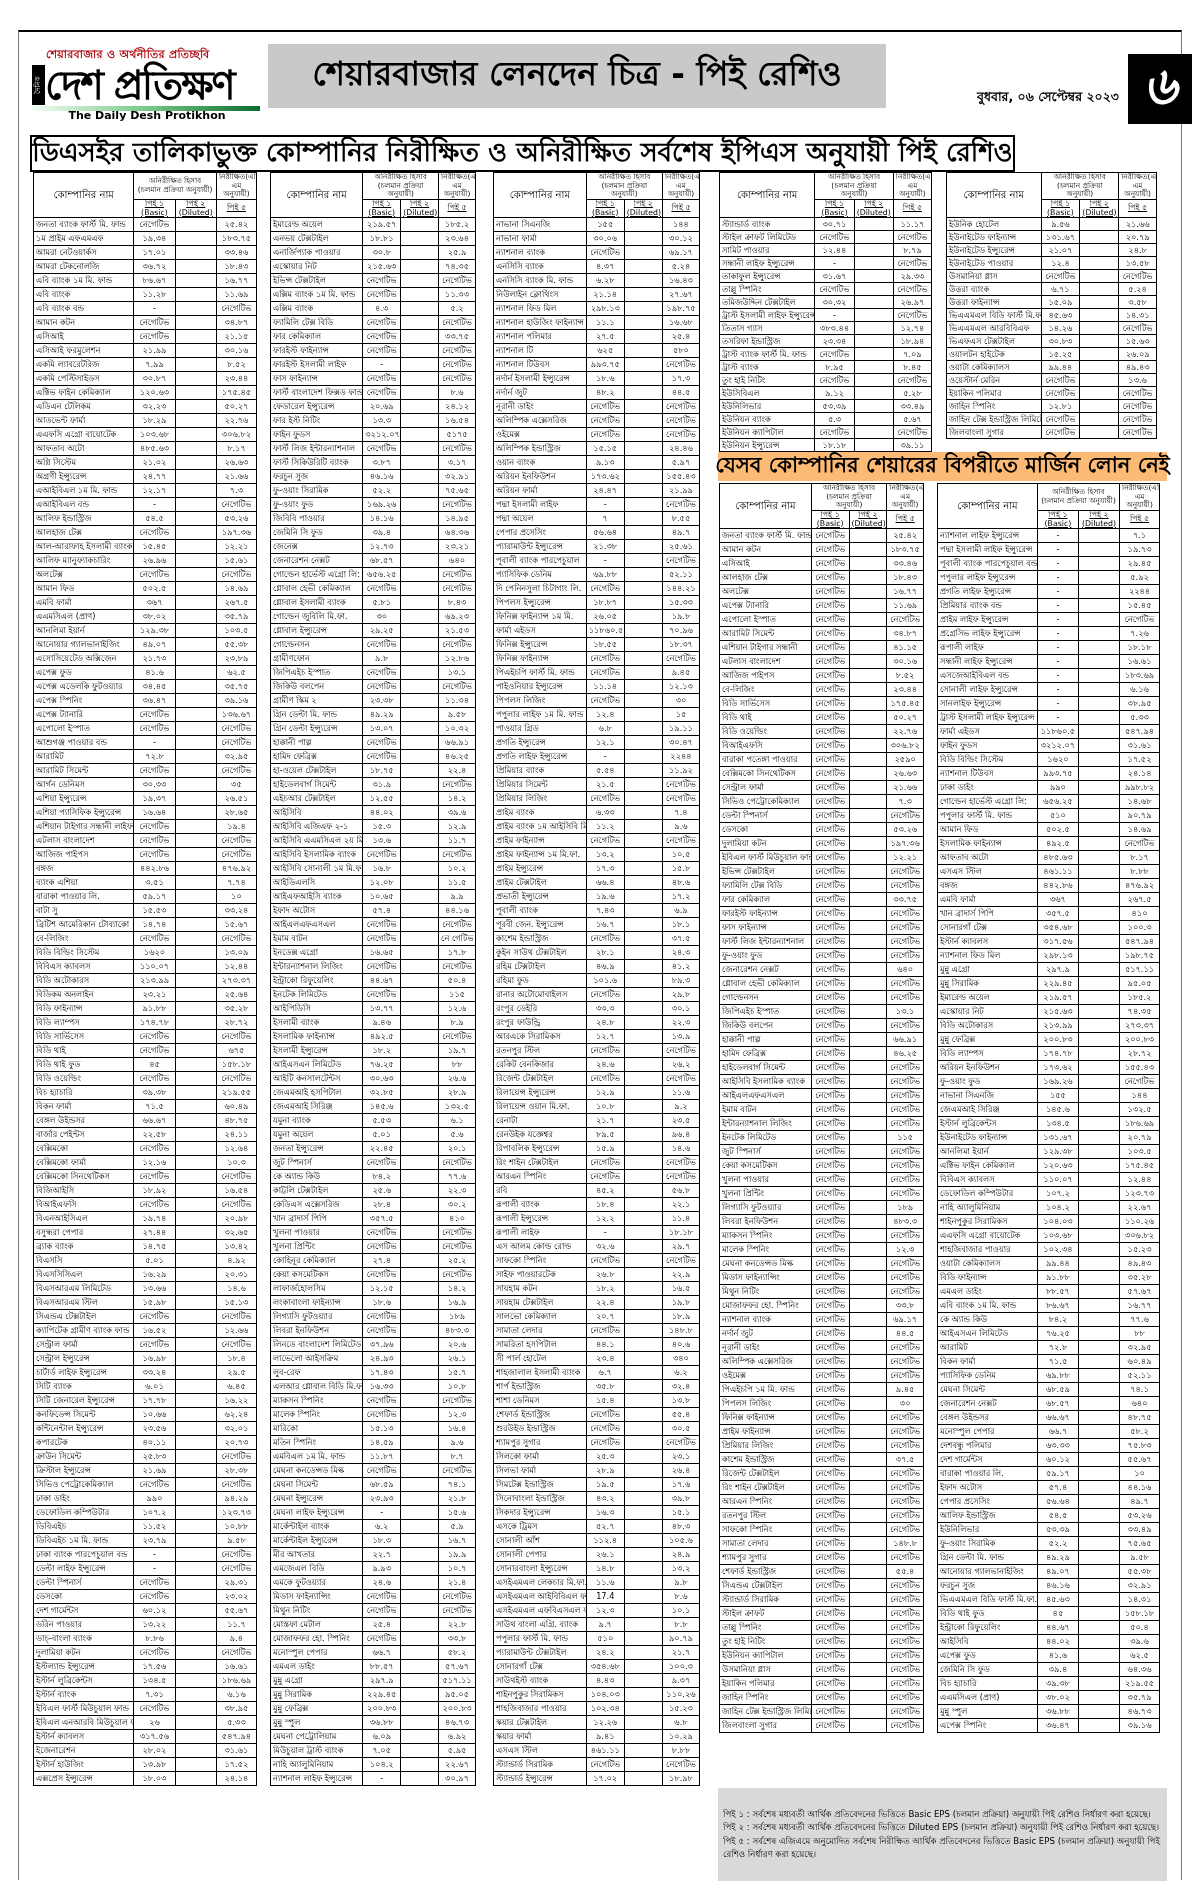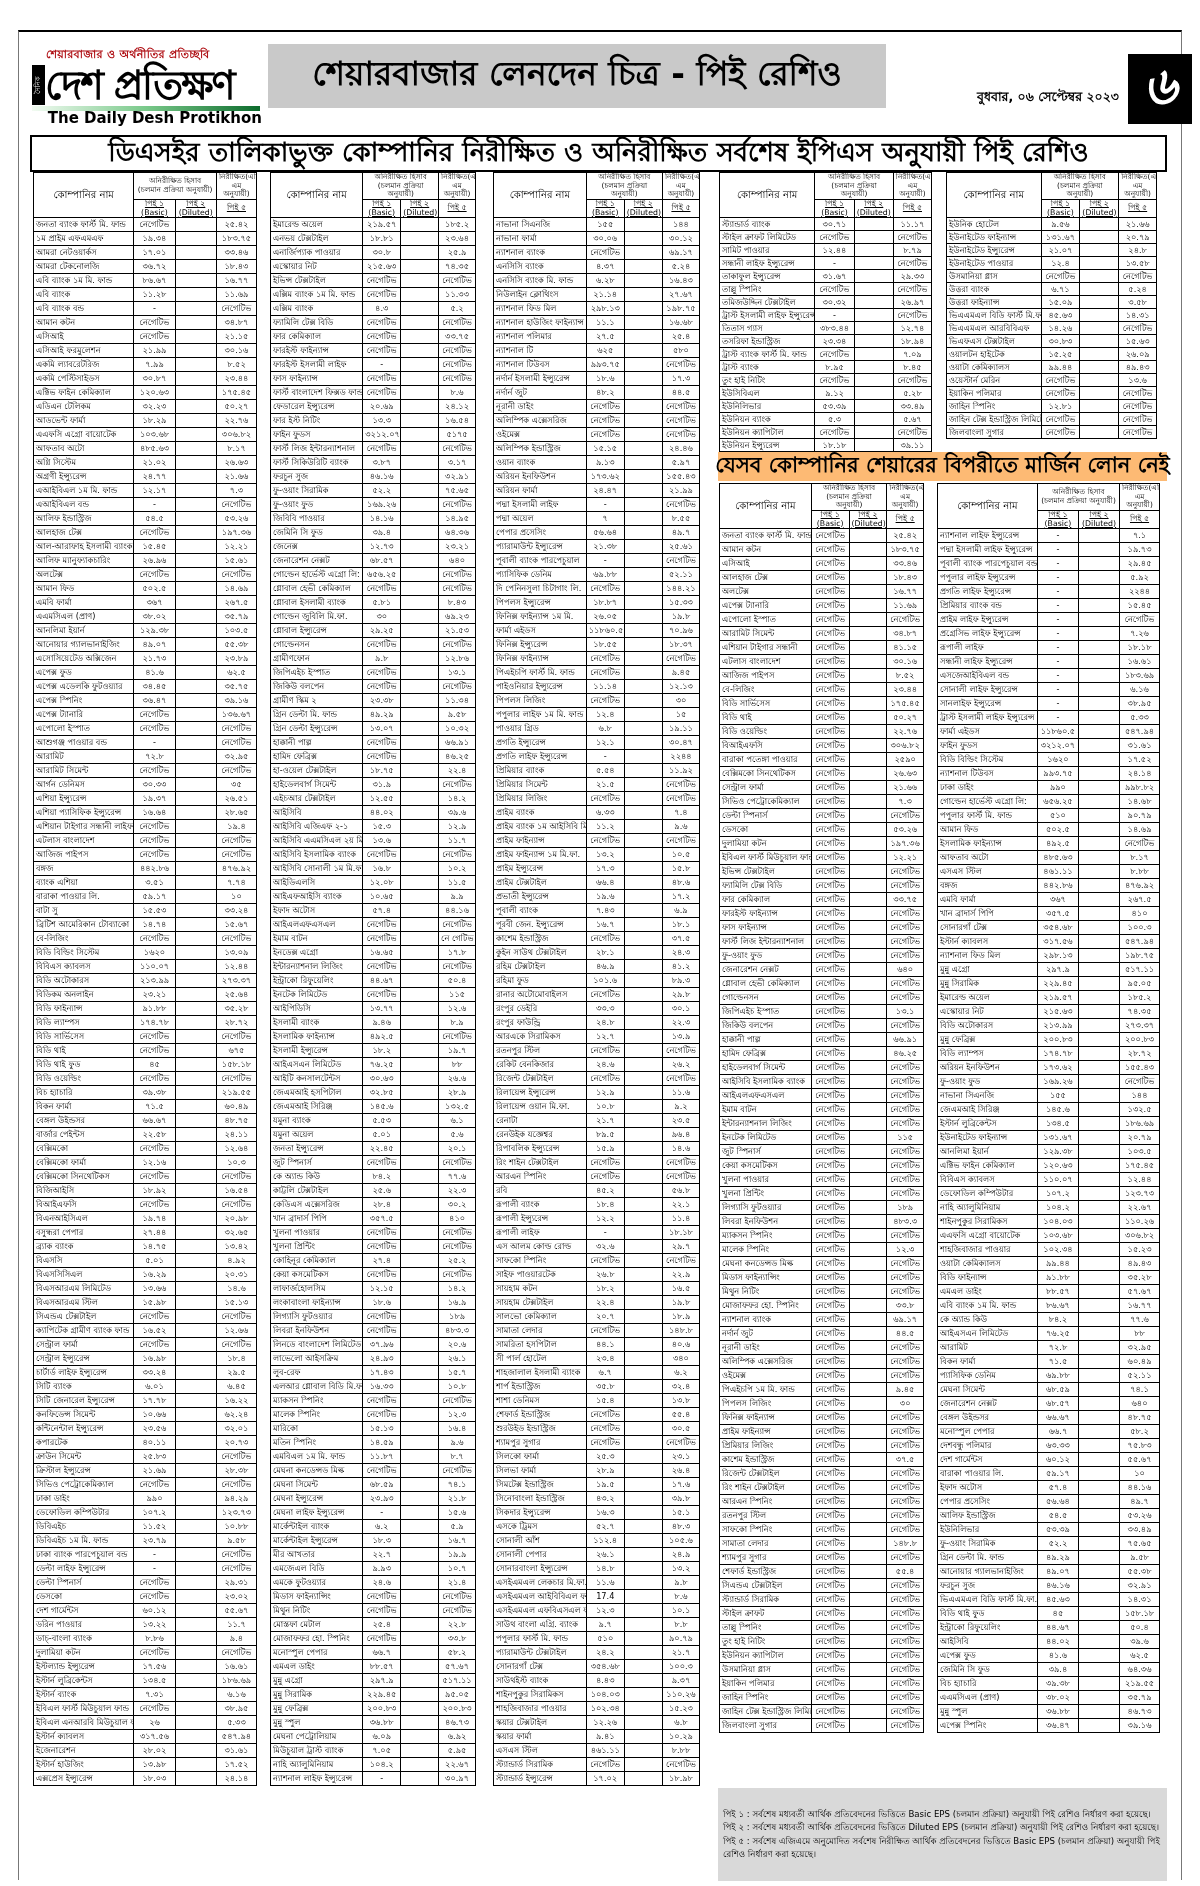--- a/index.html
+++ b/index.html
@@ -17,35 +17,35 @@
   .logo-block { position:absolute; left:32px; top:46px; width:230px; }
   .logo-tagline { color:#b01116; font-weight:bold; font-size:11px; margin-left:14px; letter-spacing:.3px; }
   .logo-row { display:flex; align-items:flex-end; }
   .logo-vert {
     background:#000; color:#fff; width:13px; height:40px; font-size:7px;
     writing-mode:vertical-rl; transform:rotate(180deg); text-align:center; line-height:13px;
   }
   .logo-title { font-size:40px; font-weight:bold; letter-spacing:-2px; line-height:1.0; }
   .logo-underline { height:5px; width:228px; margin-top:1px;
     background:linear-gradient(to right,#f2fbf2,#79c98a,#0c6b2c); }
-  .logo-eng { font-size:15px; font-weight:bold; text-align:right; margin-top:-2px; }
+  .logo-eng { font-size:11px; font-weight:bold; text-align:center; margin-top:-2px; }
   .main-title-box {
     position:absolute; left:268px; top:44px; width:618px; height:64px; background:#c9c9c9;
     display:flex; align-items:center; justify-content:center;
     font-size:33px; font-weight:bold; white-space:nowrap;
   }
   .date-line { position:absolute; left:972px; top:88px; width:152px; font-size:12.5px; font-weight:bold; text-align:center; }
   .pagenum-box {
     position:absolute; left:1128px; top:54px; width:64px; height:70px; background:#000;
     color:#fff; display:flex; align-items:center; justify-content:center;
     font-size:52px; font-weight:bold; font-style:italic;
   }
   
   .subtitle-box {
-    position:absolute; left:30px; top:135px; width:1137px; height:37px;
+    position:absolute; left:30px; top:135px; width:985px; height:37px;
     border:2px solid #000; display:flex; align-items:center; justify-content:center;
     font-size:26px; font-weight:bold; white-space:nowrap; background:#fff;
   }
   
   .tcol { position:absolute; top:172px; }
   #t1 { left:33px;  width:224px; }
   #t2 { left:270px; width:206px; }
   #t3 { left:493px; width:207px; }
   #t4 { left:719px; width:213px; }
   #t5 { left:946px; width:211px; }

